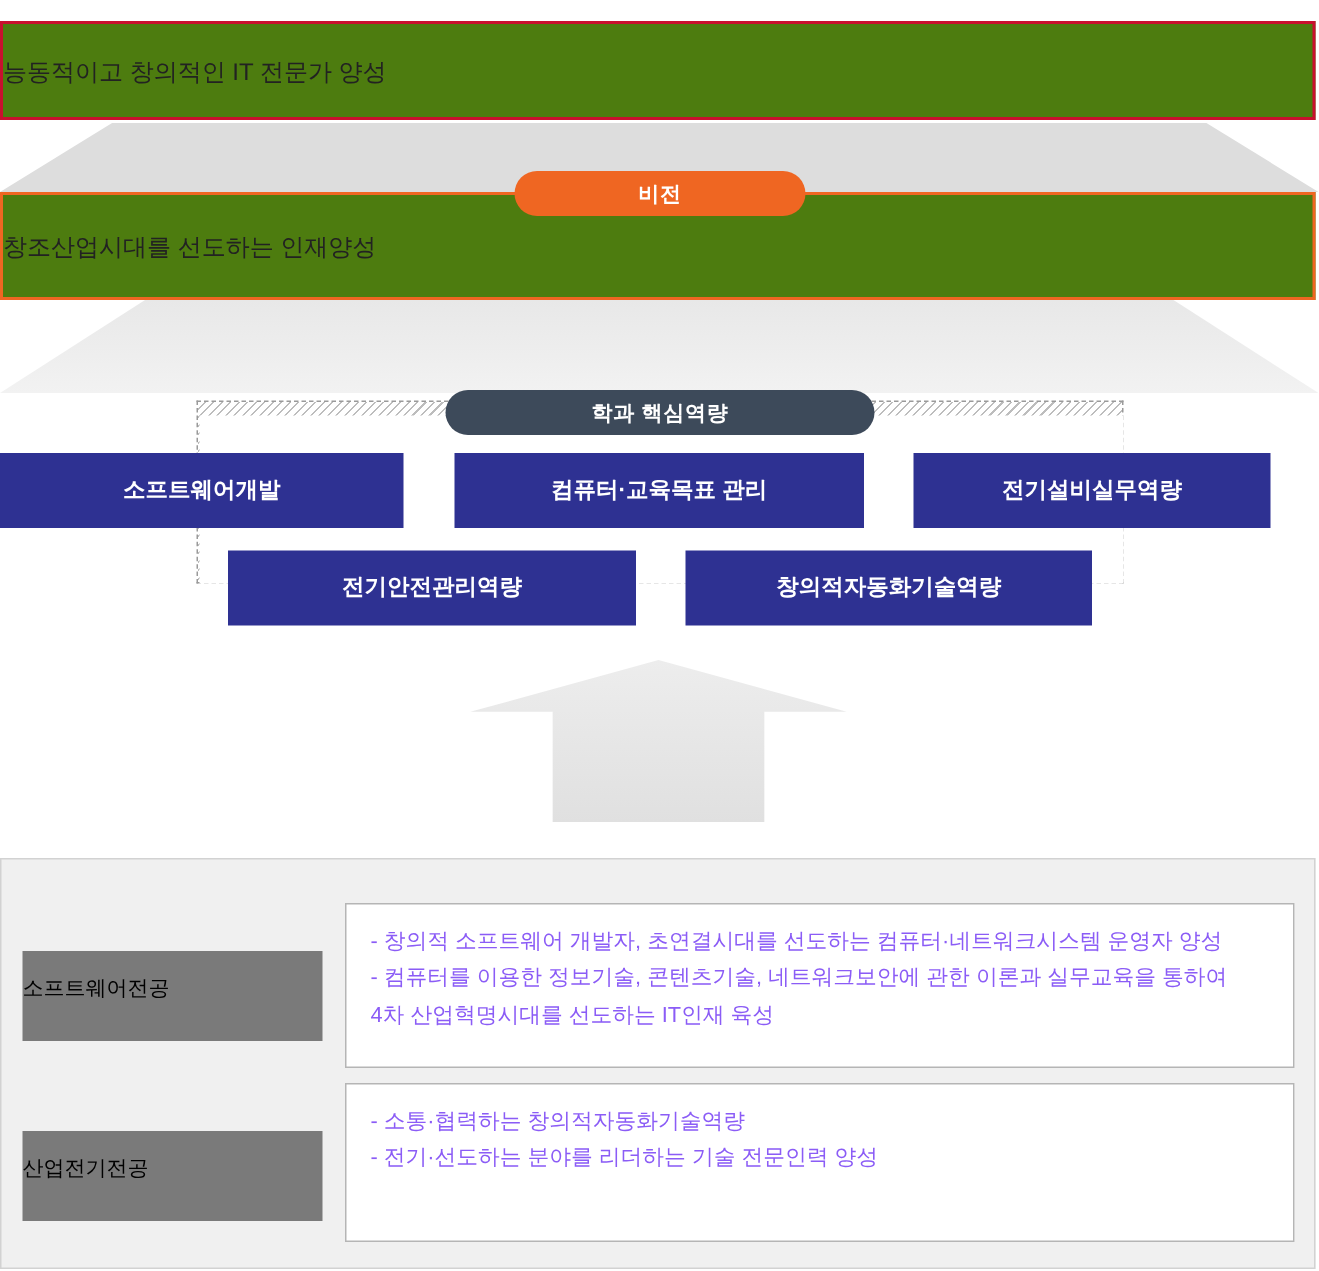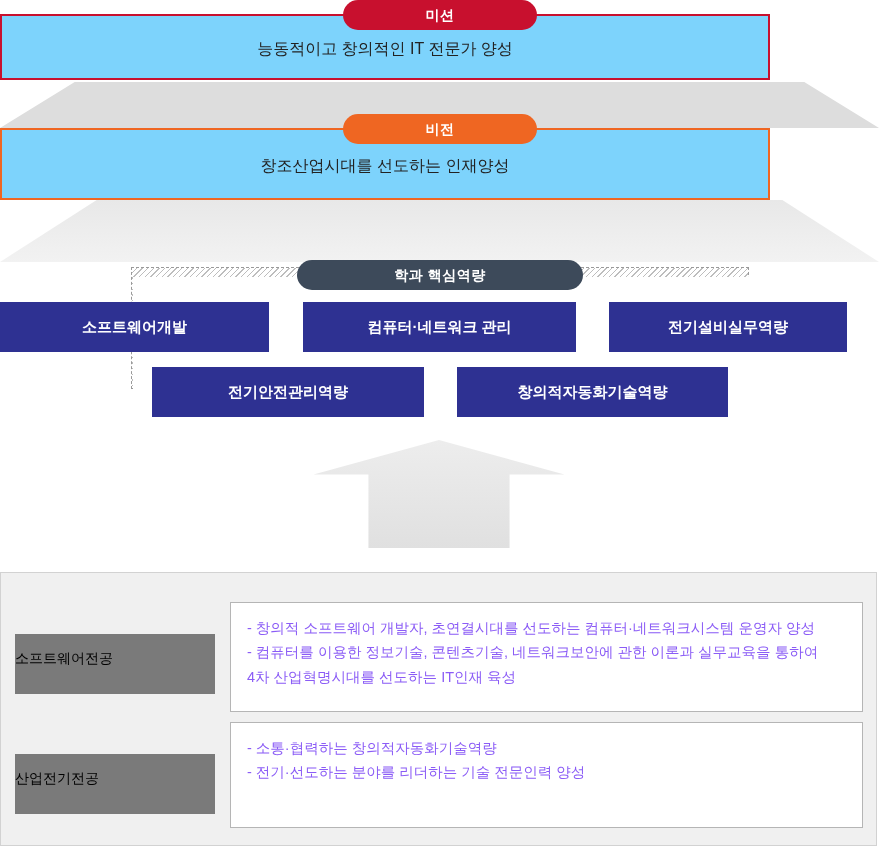--- a/index.html
+++ b/index.html
@@ -55,24 +55,24 @@
     background: #3d4a5a;
     left: 345px;
     top: 558px;
     width: 190px;
   }
 
   
   .band {
     position: absolute;
     left: 0px;
-    width: 770px;
-    background: #7dd3fc;
-    box-sizing: border-box;
-    text-align: center;
+    width: 877px;
+    background: #4d7c0f;
+    box-sizing: border-box;
+    text-align: left;
     font-size: 16px;
     color: #222222;
   }
   .band-mission {
     top: 14px;
     height: 66px;
     border: 2px solid #c8102e;
     line-height: 66px;
   }
   .band-vision {
@@ -197,42 +197,41 @@
   .desc-box p + p { margin-top: 2px; }
 </style>
 </head>
 <body>
 
 <div id="stage">
 
   <div class="band band-mission">
     <span>능동적이고 창의적인 IT 전문가 양성</span>
   </div>
-  <div class="badge badge-mission">미션</div>
 
   <div class="trap trap-1"></div>
 
   <div class="band band-vision">
     <span>창조산업시대를 선도하는 인재양성</span>
   </div>
   <div class="badge badge-vision">비전</div>
 
   <div class="trap trap-2"></div>
 
   <div class="hatch">
     <div class="hatch-inner"></div>
   </div>
 
   <div class="badge badge-core">학과 핵심역량</div>
 
   <div class="comp comp-1">
     <span>소프트웨어개발</span>
   </div>
   <div class="comp comp-2">
-    <span>컴퓨터·네트워크 관리</span>
+    <span>컴퓨터·교육목표 관리</span>
   </div>
   <div class="comp comp-3">
     <span>전기설비실무역량</span>
   </div>
   <div class="comp comp-4">
     <span>전기안전관리역량</span>
   </div>
   <div class="comp comp-5">
     <span>창의적자동화기술역량</span>
   </div>

